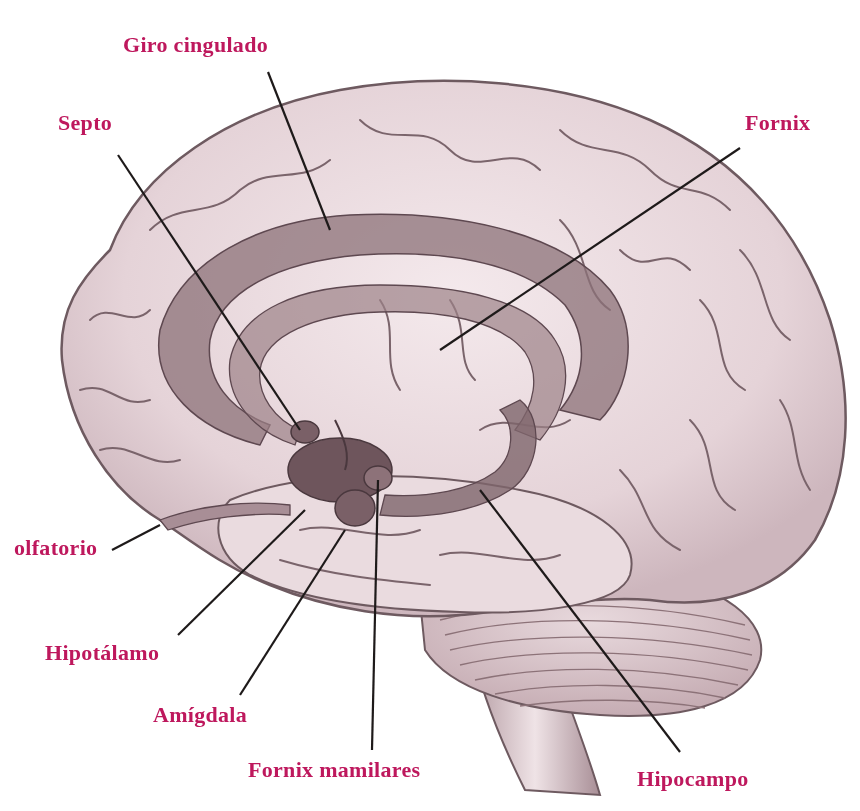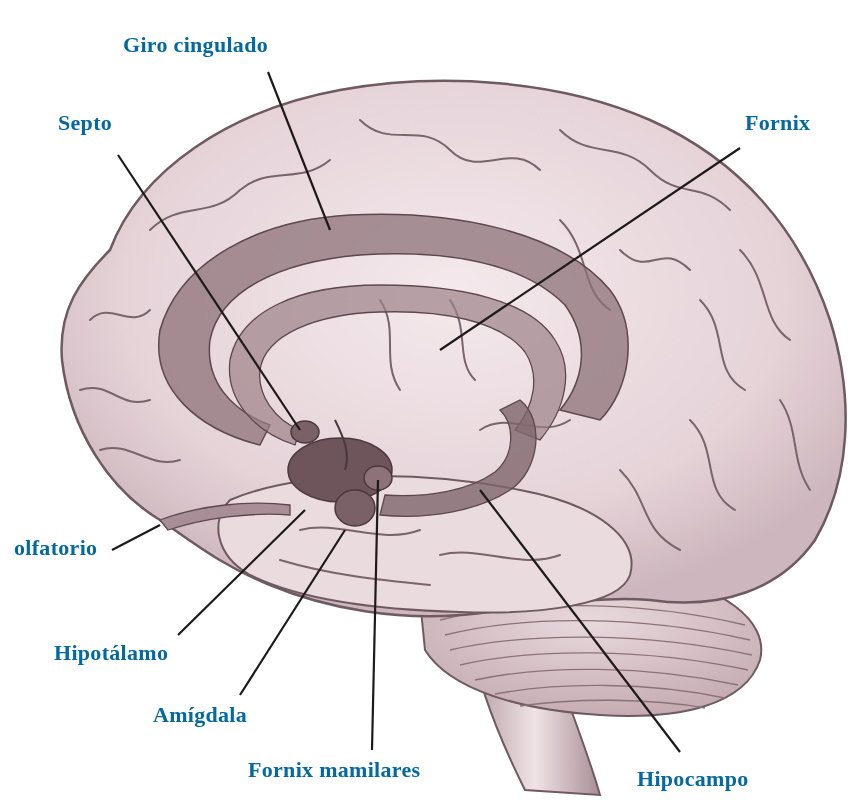--- a/index.html
+++ b/index.html
@@ -1,18 +1,18 @@
 <!DOCTYPE html>
 <html><head>
   <meta charset="utf-8">
   <style>
     html, body { margin: 0; padding: 0; background: #ffffff; }
     body { width: 860px; height: 811px; position: relative; overflow: hidden; font-family: "DejaVu Serif", "Liberation Serif", serif; }
     #diagram { position: absolute; left: 0; top: 0; width: 860px; height: 811px; }
-    .label { position: absolute; font-family: "Liberation Serif", "DejaVu Serif", serif; font-weight: bold; font-size: 22px; color: #0369a1; white-space: nowrap; letter-spacing: 0.3px; }
+    .label { position: absolute; font-family: "Liberation Serif", "DejaVu Serif", serif; font-weight: bold; font-size: 22px; color: #be185d; white-space: nowrap; letter-spacing: 0.3px; }
     .label.two-line { line-height: 30px; white-space: normal; width: 120px; }
   </style>
 </head>
 <body>
 
 <svg id="diagram" viewBox="0 0 860 811" xmlns="http://www.w3.org/2000/svg">
   <defs>
     <radialGradient id="brainGrad" cx="50%" cy="40%" r="60%">
       <stop offset="0%" stop-color="#f4e9ec"></stop>
       <stop offset="70%" stop-color="#e5d3d8"></stop>
@@ -95,16 +95,16 @@
     <line x1="680" y1="752" x2="480" y2="490"></line>
   </g>
 </svg>
 
 <div class="label" style="left:123px; top:32px;">Giro cingulado</div>
 <div class="label" style="left:58px; top:110px;">Septo</div>
 <div class="label" style="left:745px; top:110px;">Fornix</div>
 <div class="label two-line" style="left:14px; top:533px;">
   <div>olfatorio</div>
 </div>
-<div class="label" style="left:45px; top:640px;margin-left:9px;">Hipotálamo</div>
+<div class="label" style="left:45px; top:640px;">Hipotálamo</div>
 <div class="label" style="left:153px; top:702px;">Amígdala</div>
 <div class="label" style="left:248px; top:757px;">Fornix mamilares</div>
 <div class="label" style="left:637px; top:766px;">Hipocampo</div>
 
 </body></html>

